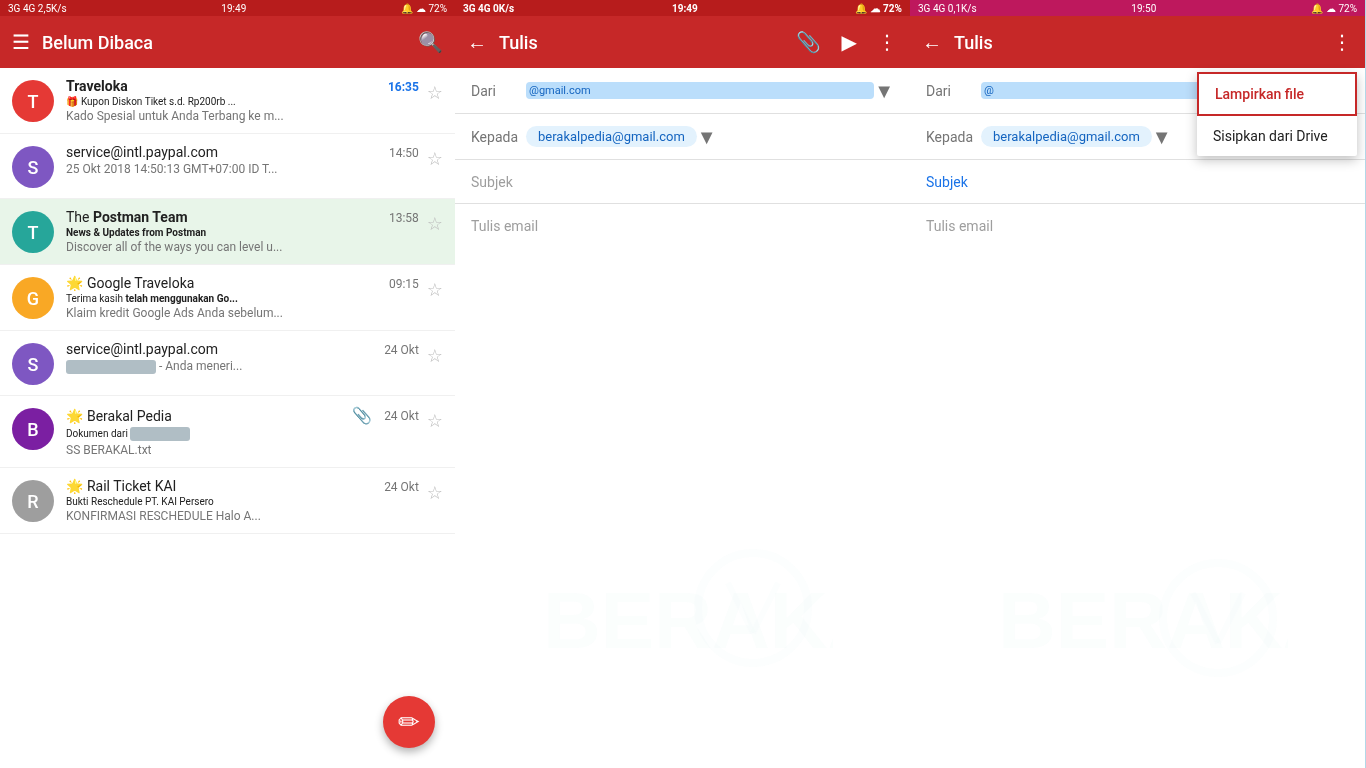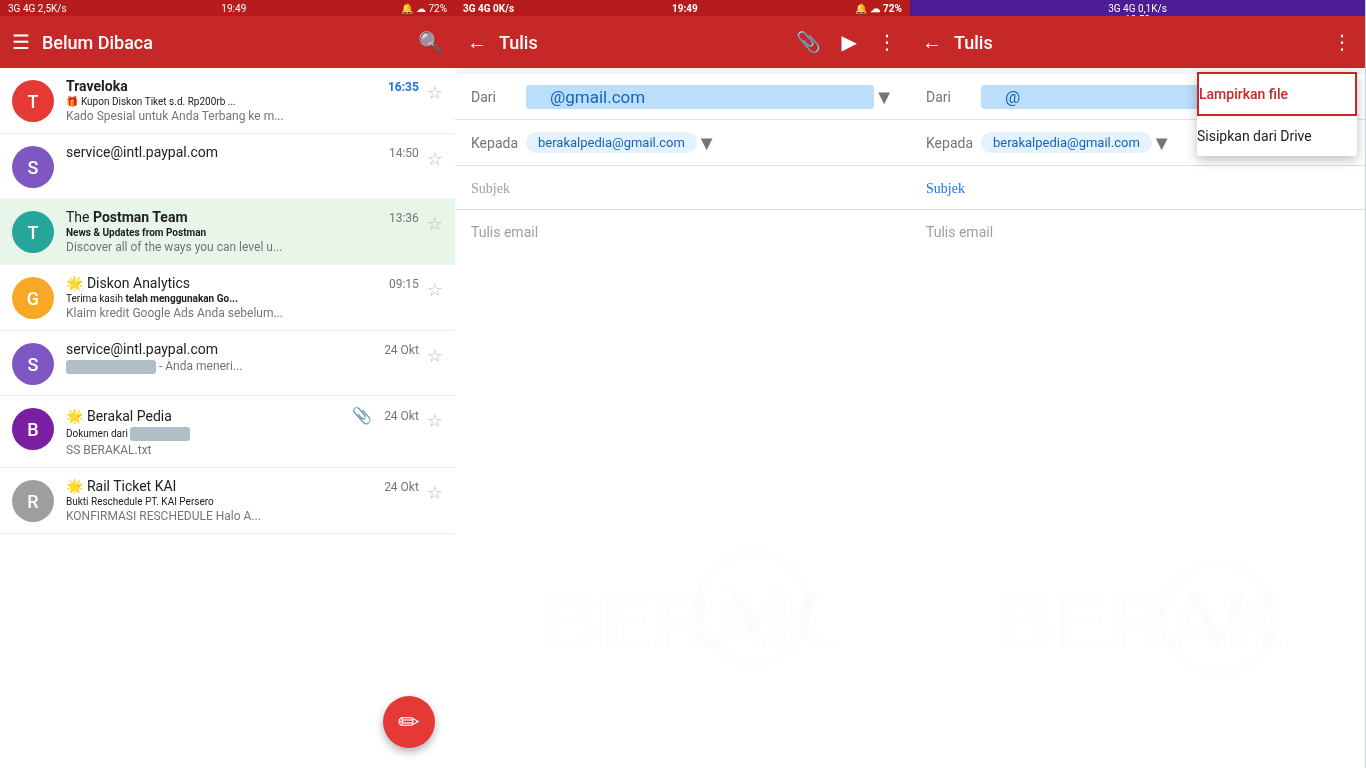--- a/index.html
+++ b/index.html
@@ -168,21 +168,20 @@
       cursor: pointer;
       z-index: 10;
     }
 
     
     .compose-screen {
       flex: 1;
       background: white;
       display: flex;
       flex-direction: column;
-      margin-top: 6px;
     }
     .compose-field {
       display: flex;
       align-items: center;
       padding: 10px 16px;
       border-bottom: 1px solid #e0e0e0;
       min-height: 46px;
     }
     .compose-label {
       font-size: 14px;
@@ -198,33 +197,32 @@
       color: #1565c0;
       display: inline-block;
     }
     .compose-dropdown {
       color: #757575;
       font-size: 20px;
     }
     .compose-from-value {
       background: #bbdefb;
       border-radius: 4px;
-      padding: 2px 24px;
-      font-size: 17px;
+      padding: 2px 3px;
+      font-size: 11px;
       color: #1565c0;
       flex: 1;
     }
     .compose-subject {
       padding: 12px 16px;
       border-bottom: 1px solid #e0e0e0;
     }
     .compose-subject-text {
       font-size: 14px;
       color: #9e9e9e;
-      font-family: Liberation Serif, serif;
     }
     .compose-body {
       padding: 12px 16px;
       flex: 1;
     }
     .compose-body-text {
       font-size: 14px;
       color: #9e9e9e;
     }
 
@@ -246,21 +244,21 @@
       position: absolute;
       top: 72px;
       right: 8px;
       background: white;
       border-radius: 2px;
       box-shadow: 0 4px 12px rgba(0,0,0,0.25);
       z-index: 20;
       min-width: 160px;
     }
     .dropdown-item {
-      padding: 12px 0;
+      padding: 12px 16px;
       font-size: 14px;
       color: #212121;
       cursor: pointer;
       border-bottom: 1px solid #f5f5f5;
     }
     .dropdown-item:last-child { border-bottom: none; }
     .dropdown-item.active {
       border: 2px solid #c62828;
       color: #c62828;
       font-weight: 500;
@@ -274,21 +272,21 @@
       background: #b0bec5;
       border-radius: 3px;
       display: inline-block;
       height: 14px;
       vertical-align: middle;
     }
 
     
     .panel1 .status-bar { background: #b71c1c; }
     .panel2 .status-bar { background: #b71c1c; font-weight: bold; }
-    .panel3 .status-bar { background: #4c1d95; flex-direction: column; }
+    .panel3 .status-bar { background: #be185d; }
 
     
     .hamburger { font-size: 20px; cursor: pointer; }
 
     
     .arrow-back { font-size: 20px; cursor: pointer; }
 
     
     .compose-icon { font-size: 20px; cursor: pointer; margin-left: 8px; }
 
@@ -335,44 +333,45 @@
 
     <div class="email-item">
       <div class="avatar" style="background:#7e57c2;">S</div>
       <div class="email-content">
         <div class="email-row1">
           <span class="email-sender">service@intl.paypal.com</span>
           <div class="email-row1-right">
             <span class="email-time">14:50</span>
           </div>
         </div>
+        <div class="email-preview">25 Okt 2018 14:50:13 GMT+07:00 ID T...</div>
       </div>
       <span class="star-icon">☆</span>
     </div>
 
     <div class="email-item" style="background:#e8f5e9;">
       <div class="avatar" style="background:#26a69a;">T</div>
       <div class="email-content">
         <div class="email-row1">
           <span class="email-sender"><span style="font-weight:normal;">The </span><span style="font-weight:bold;">Postman Team</span></span>
           <div class="email-row1-right">
-            <span class="email-time">13:36</span>
+            <span class="email-time">13:58</span>
           </div>
         </div>
         <div class="email-subject"><span style="font-weight:bold;">News &amp; Updates from Postman</span></div>
         <div class="email-preview">Discover all of the ways you can level u...</div>
       </div>
       <span class="star-icon">☆</span>
     </div>
 
     <div class="email-item">
       <div class="avatar" style="background:#f9a825;">G</div>
       <div class="email-content">
         <div class="email-row1">
-          <span class="email-sender">🌟 Diskon Analytics</span>
+          <span class="email-sender">🌟 Google Traveloka</span>
           <div class="email-row1-right">
             <span class="email-time">09:15</span>
           </div>
         </div>
         <div class="email-subject">Terima kasih <span style="font-weight:bold;">telah menggunakan Go...</span></div>
         <div class="email-preview">Klaim kredit Google Ads Anda sebelum...</div>
       </div>
       <span class="star-icon">☆</span>
     </div>
 

